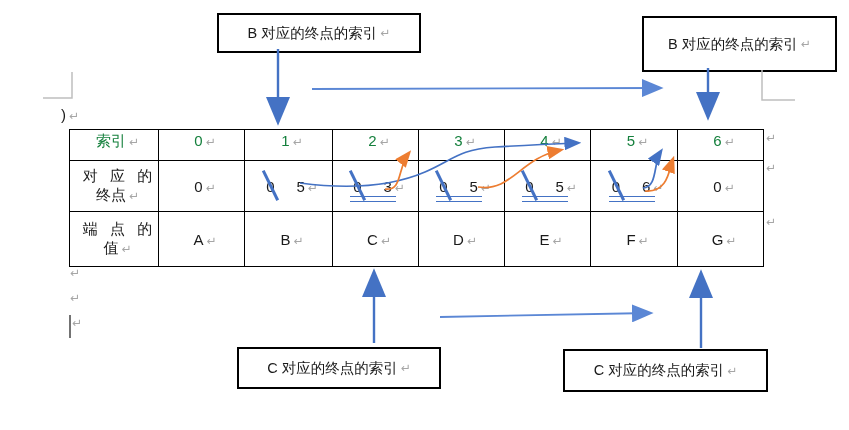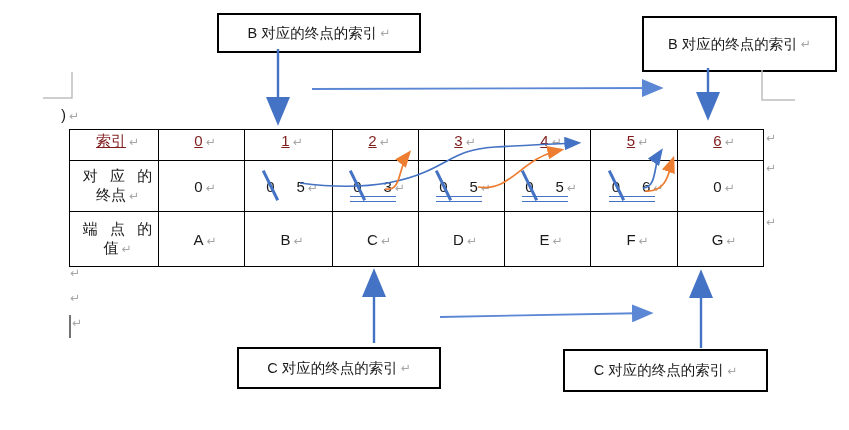--- a/index.html
+++ b/index.html
@@ -18,21 +18,21 @@
   .pc-abs{position:absolute;color:#a6a6a6;font-size:12px;z-index:2;}
   
   .stray{position:absolute;left:61px;top:106px;font-size:15px;z-index:2;}
   
   table.grid{position:absolute;left:69px;top:129px;border-collapse:collapse;table-layout:fixed;z-index:1;}
   table.grid td{border:1.6px solid #000;font-size:15px;padding:0 0 0 7px;vertical-align:middle;
                 overflow:visible;}
   tr.hdr td{height:28px;vertical-align:top;padding-top:2px;}
   tr.r2 td{height:50px;}
   tr.r3 td{height:54px;}
-  .blue-t{color:#7f1d1d;text-decoration:underline;}
+  .blue-t{color:#15803d;}
   .lbl{line-height:19px;padding-top:3px;}
   .lbl .sp{word-spacing:8px;}
   .num{font-size:15px;color:#1a1a1a;}
   .second{margin-left:22px;}
   .zw{position:relative;display:inline-block;}
   .zw .slash{position:absolute;left:3px;top:-9px;width:2.6px;height:33px;background:#4472c4;
              transform:rotate(-26deg);}
   .zw .du{position:absolute;left:-3px;bottom:-7px;width:46px;height:4px;
           border-top:1.6px solid #4472c4;border-bottom:1.6px solid #4472c4;}
   svg.overlay{position:absolute;left:0;top:0;z-index:4;pointer-events:none;}

